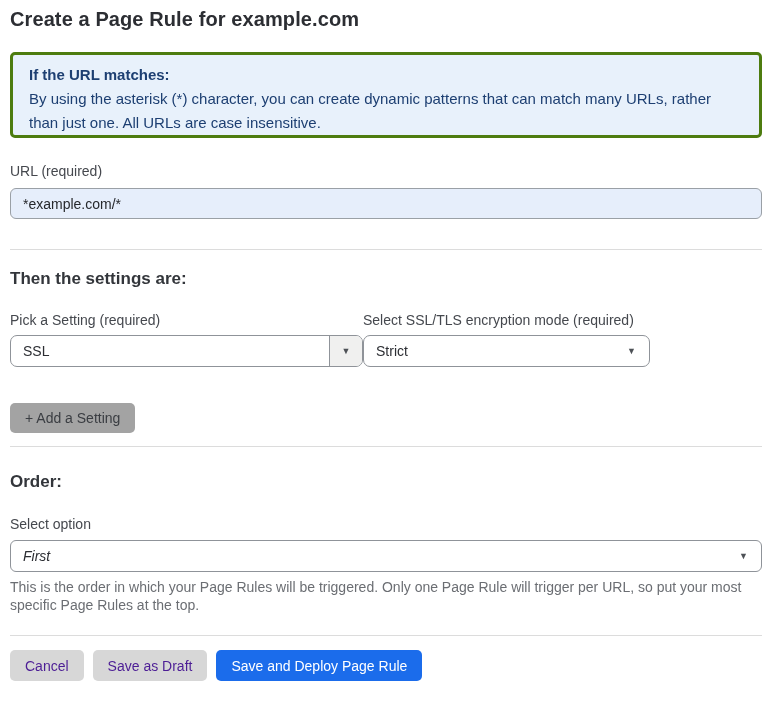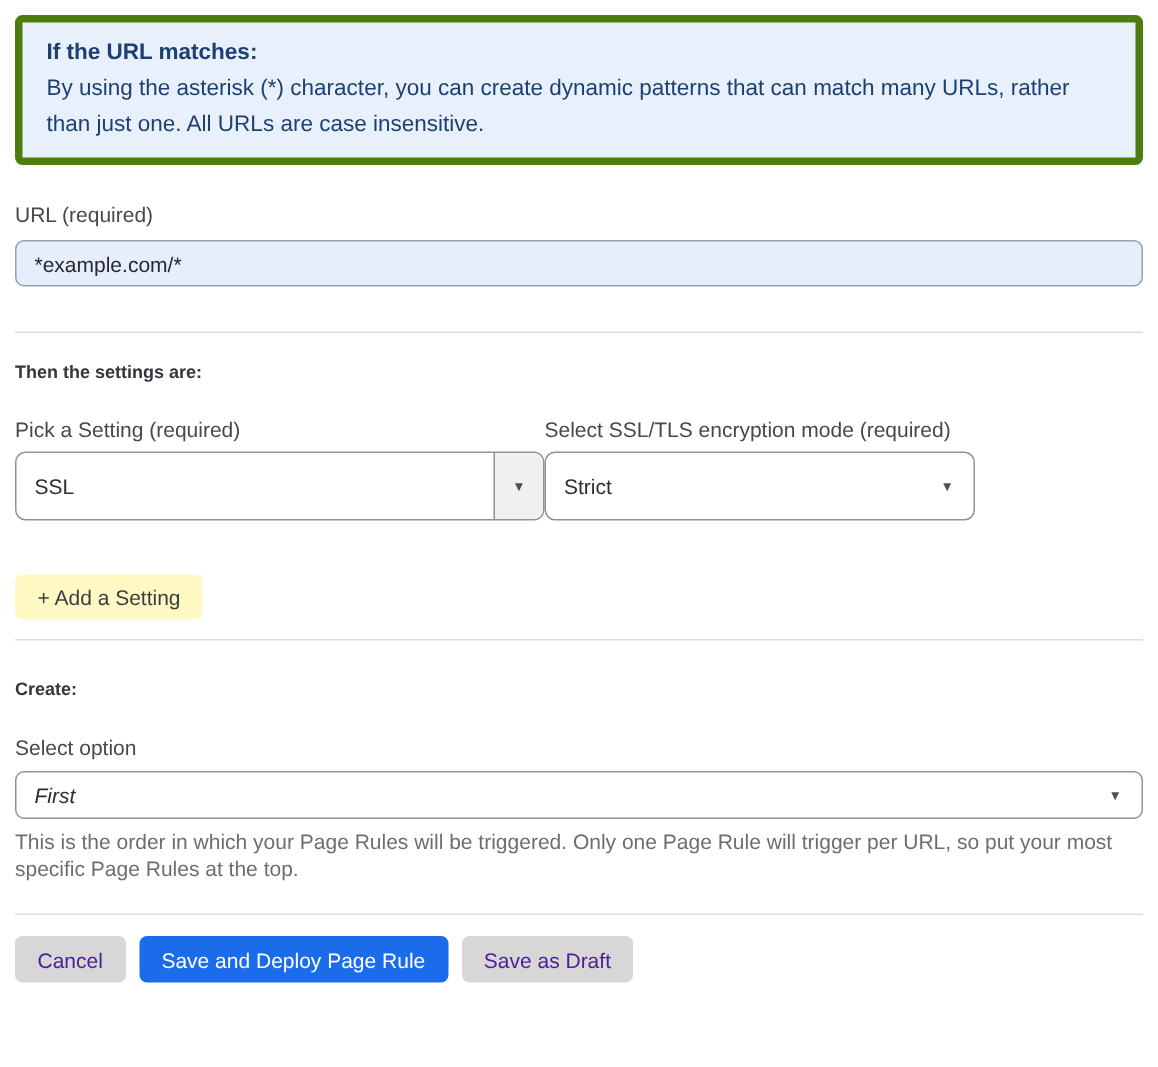--- a/index.html
+++ b/index.html
@@ -16,25 +16,25 @@
   .page-title {
     margin-top: 8px;
     font-size: 20px;
     font-weight: 700;
     color: #2c2e33;
     letter-spacing: 0.1px;
   }
 
   
   .info-box {
-    margin-top: 10px;
+    margin-top: 21px;
     background: #e8f1fb;
-    border: 5px solid #4d7c0f;
+    border: 3px solid #4d7c0f;
     border-radius: 5px;
-    padding: 8px 16px 10px 16px;
+    padding: 8px 16px 0 16px;
     color: #1d3f72;
     font-size: 15px;
     line-height: 24px;
   }
   .info-box .info-heading { font-weight: 700; }
   .info-box .info-body { max-width: 700px; }
   .info-box a.info-link {
     color: #2962d9;
     text-decoration: underline;
     cursor: pointer;
@@ -64,38 +64,38 @@
   .divider {
     border: none;
     border-top: 1px solid #dcdcdc;
     height: 0;
   }
   .divider-1 { margin-top: 30px; }
   .divider-2 { margin-top: 13px; }
   .divider-3 { margin-top: 21px; }
 
   .section-heading {
-    font-size: 12px;
+    font-size: 17px;
     font-weight: 700;
     color: #33363b;
   }
   .settings-heading { margin-top: 19px; }
   .order-heading { margin-top: 25px; }
 
   .settings-grid {
     margin-top: 23px;
     display: flex;
   }
   .settings-col-1 { width: 353px; }
   .settings-col-2 { width: 287px; }
 
   
   .select {
     margin-top: 7px;
-    height: 46px;
+    height: 32px;
     border: 1px solid #8f9399;
     border-radius: 7px;
     background: #ffffff;
     display: flex;
     align-items: stretch;
     cursor: pointer;
     overflow: hidden;
   }
   .select-value {
     flex: 1;
@@ -134,21 +134,21 @@
     cursor: pointer;
     height: 31px;
     padding: 0 15px;
   }
   .btn-gray {
     background: #d7d7d7;
     color: #4c1d95;
   }
   .add-setting-btn {
     margin-top: 36px;
-    background: #fef9c3;
+    background: #a3a3a3;
     color: #3a3d42;
     height: 30px;
   }
   .btn-primary {
     background: #1b6ceb;
     color: #ffffff;
   }
 
   .order-help {
     margin-top: 6px;
@@ -162,20 +162,21 @@
     margin-top: 14px;
     display: flex;
     gap: 9px;
   }
 </style>
 </head>
 <body>
 
 <div class="page">
 
+  <h1 class="page-title">Create a Page Rule for example.com</h1>
 
   <div class="info-box">
     <div class="info-heading">If the URL matches:</div>
     <div class="info-body">By using the asterisk (*) character, you can create dynamic patterns that can match many URLs, rather than just one. All URLs are case insensitive.</div>
   </div>
 
   <div class="field-label url-label">URL (required)</div>
   <input class="url-input" type="text" value="*example.com/*" style="">
 
   <hr class="divider divider-1">
@@ -200,32 +201,32 @@
           <span class="tri">▼</span>
         </span>
       </div>
     </div>
   </div>
 
   <button class="btn add-setting-btn">+ Add a Setting</button>
 
   <hr class="divider divider-2">
 
-  <h2 class="section-heading order-heading">Create:</h2>
+  <h2 class="section-heading order-heading">Order:</h2>
 
   <div class="field-label" style="margin-top:24px;">Select option</div>
   <div class="select order-select">
     <span class="select-value">First</span>
     <span class="select-arrow-plain">
       <span class="tri">▼</span>
     </span>
   </div>
   <div class="order-help">This is the order in which your Page Rules will be triggered. Only one Page Rule will trigger per URL, so put your most specific Page Rules at the top.</div>
 
   <hr class="divider divider-3">
 
   <div class="footer-actions">
     <button class="btn btn-gray">Cancel</button>
+    <button class="btn btn-gray">Save as Draft</button>
     <button class="btn btn-primary">Save and Deploy Page Rule</button>
-    <button class="btn btn-gray">Save as Draft</button>
   </div>
 
 </div>
 
 </body></html>

